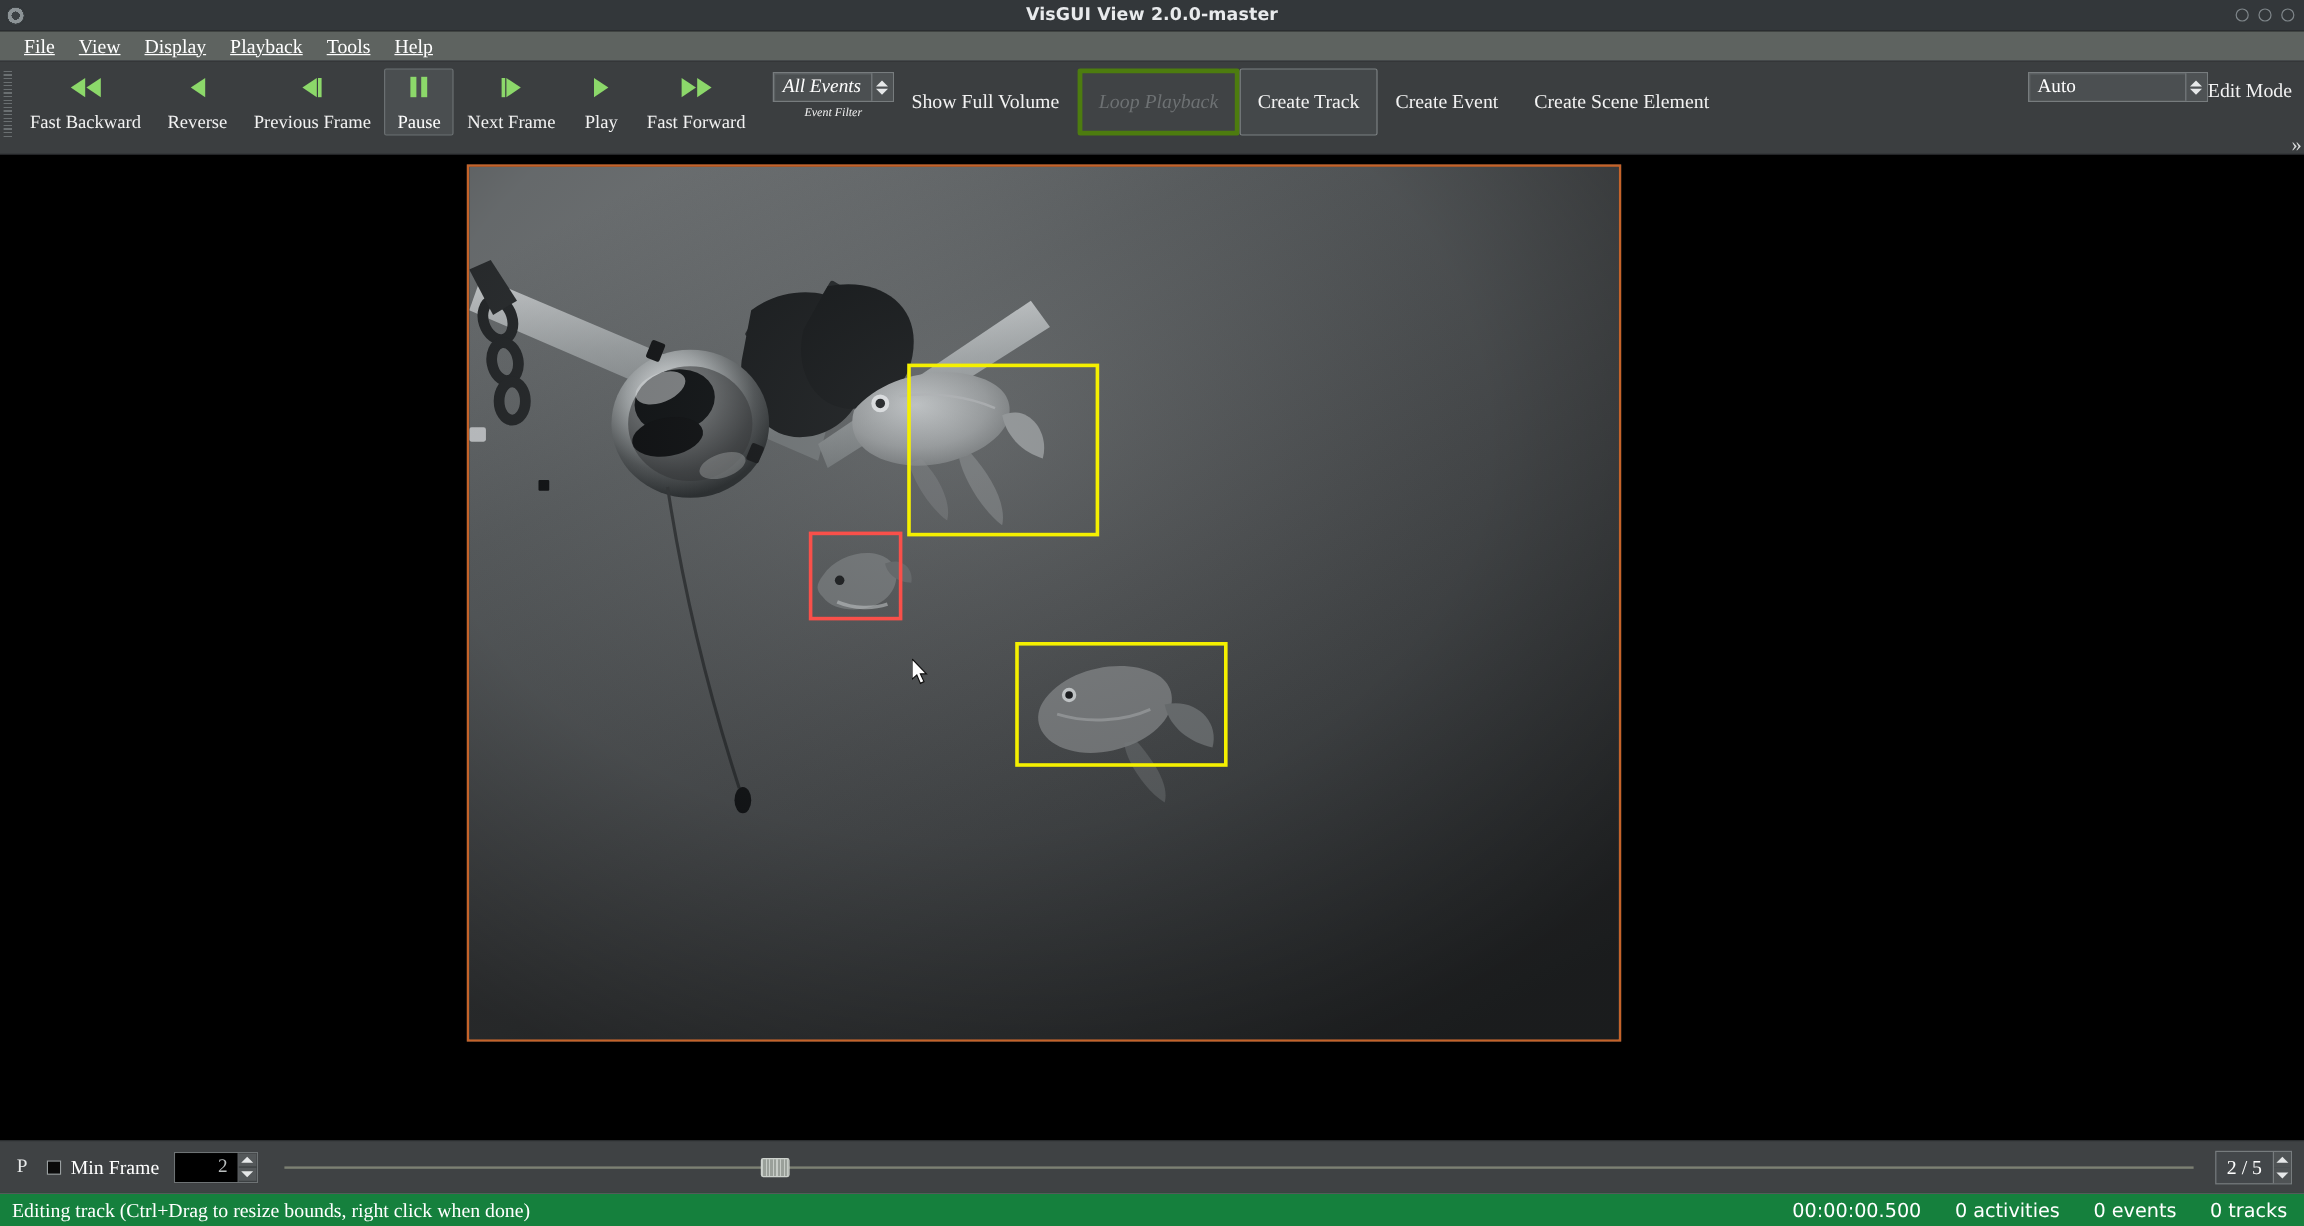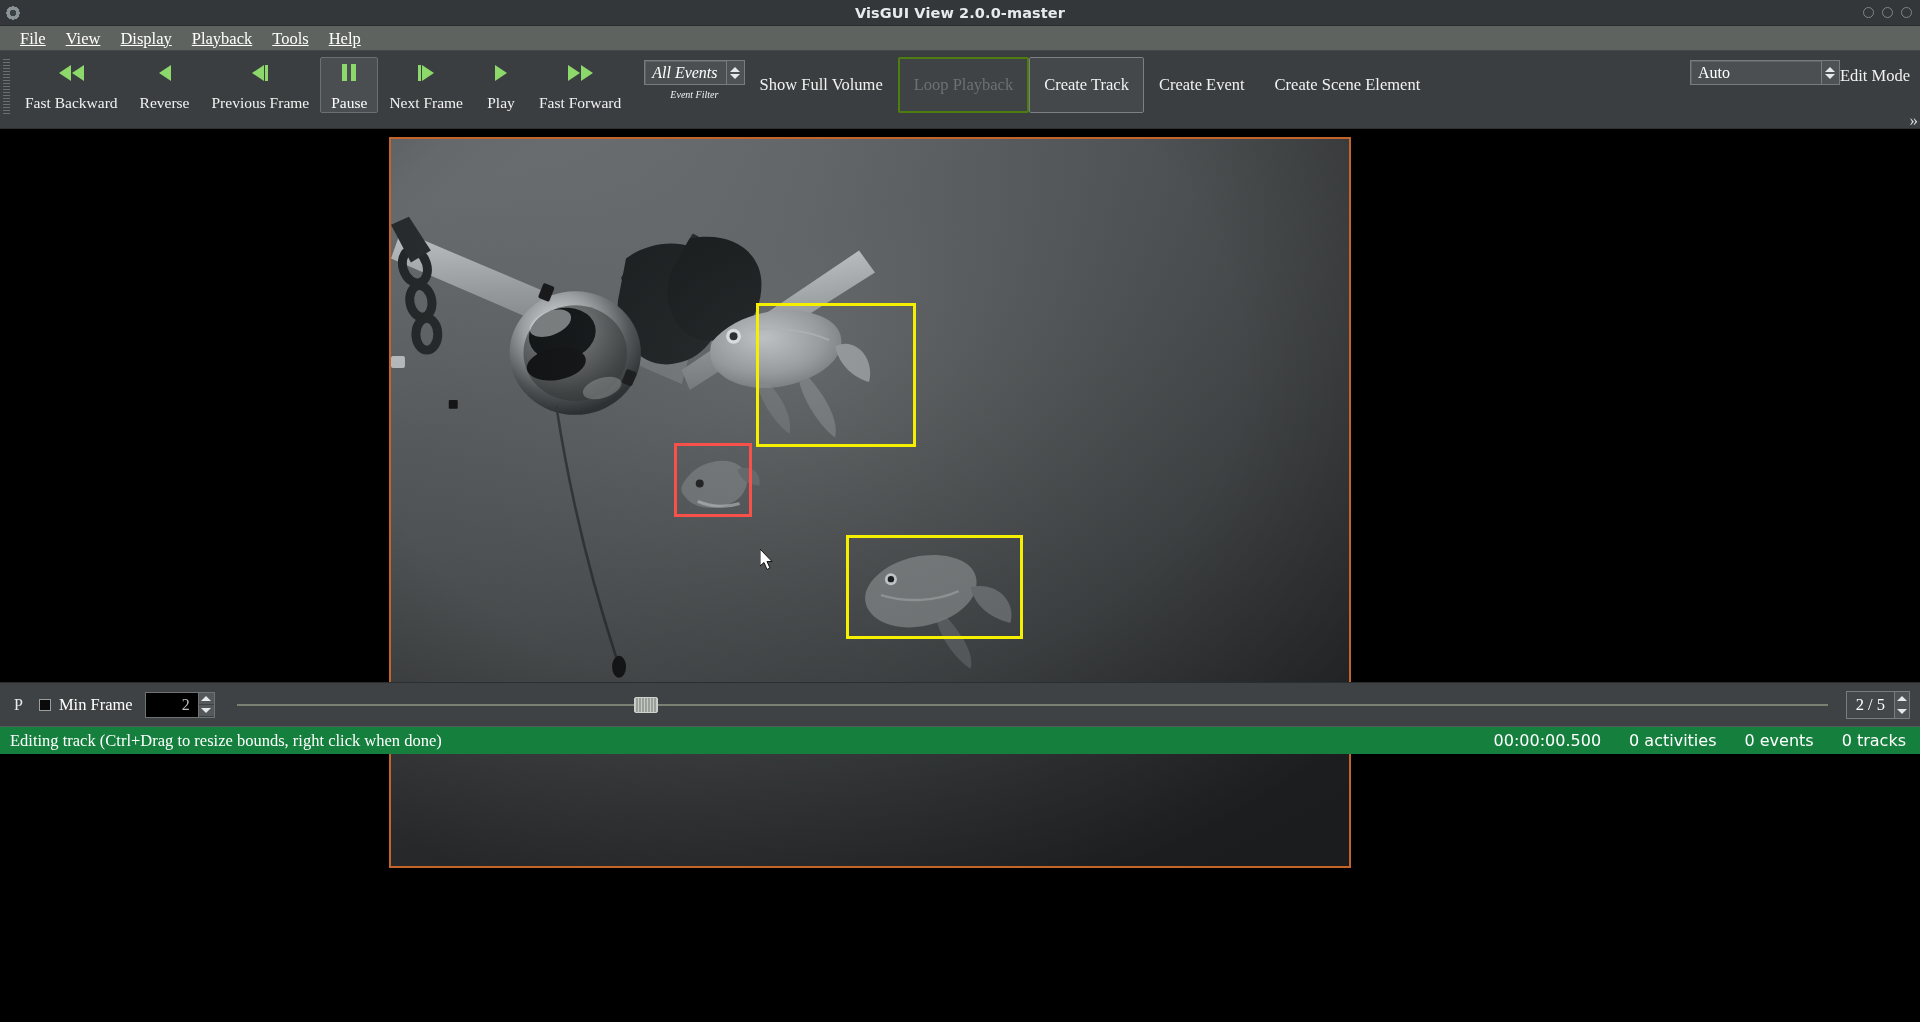--- a/index.html
+++ b/index.html
@@ -2,21 +2,21 @@
 <html><head>
 <meta charset="utf-8">
 <style>
   * { box-sizing: border-box; margin: 0; padding: 0; }
   html, body {
     width: 1920px; height: 1022px;
     background: #000;
     font-family: "Liberation Serif", serif;
     overflow: hidden;
   }
-  #app { position: relative; width: 1920px; height: 754px; background:#000; }
+  #app { position: relative; width: 1920px; height: 1022px; background:#000; }
 
   
   .titlebar {
     height: 26px; background: #33373a;
     display: flex; align-items: center; position: relative;
     border-bottom: 1px solid #2a2d30;
   }
   .tb-icon {
     width: 16px; height: 16px; margin-left: 5px;
     border-radius: 50%;
@@ -96,21 +96,21 @@
   }
   .ar-up { width:0;height:0;border-left:5px solid transparent;border-right:5px solid transparent;border-bottom:5px solid #e6e8e9; }
   .ar-dn { width:0;height:0;border-left:5px solid transparent;border-right:5px solid transparent;border-top:5px solid #e6e8e9; }
   .filter-label { color:#f2f2f2; font-size:10px; margin-top:4px; }
 
   .tlabel {
     margin-top: 6px; height: 56px; display:flex; align-items:center;
     padding: 0 14px; color:#f2f2f2; font-size: 16.5px; white-space: nowrap;
     border:1px solid transparent; border-radius:2px;
   }
-  .tlabel.disabled { color:#6d7173; border:2px solid #4d7c0f; background:#404345; }
+  .tlabel.disabled { color:#6d7173; border:4px solid #4d7c0f; background:#404345;font-style:italic; }
   .tlabel.framed { border:1px solid #7b8082; background:#44484a; }
 
   .right-combo {
     position:absolute; right: 10px; top: 8px;
     display:flex; flex-direction:row; align-items:center;
   }
   .right-combo .combo { width: 150px; justify-content: space-between; }
   .right-combo .ctext { flex:1; }
   .editmode-label { color:#f2f2f2; font-size:16.5px; margin-top: 7px; }
   .chev-more {

